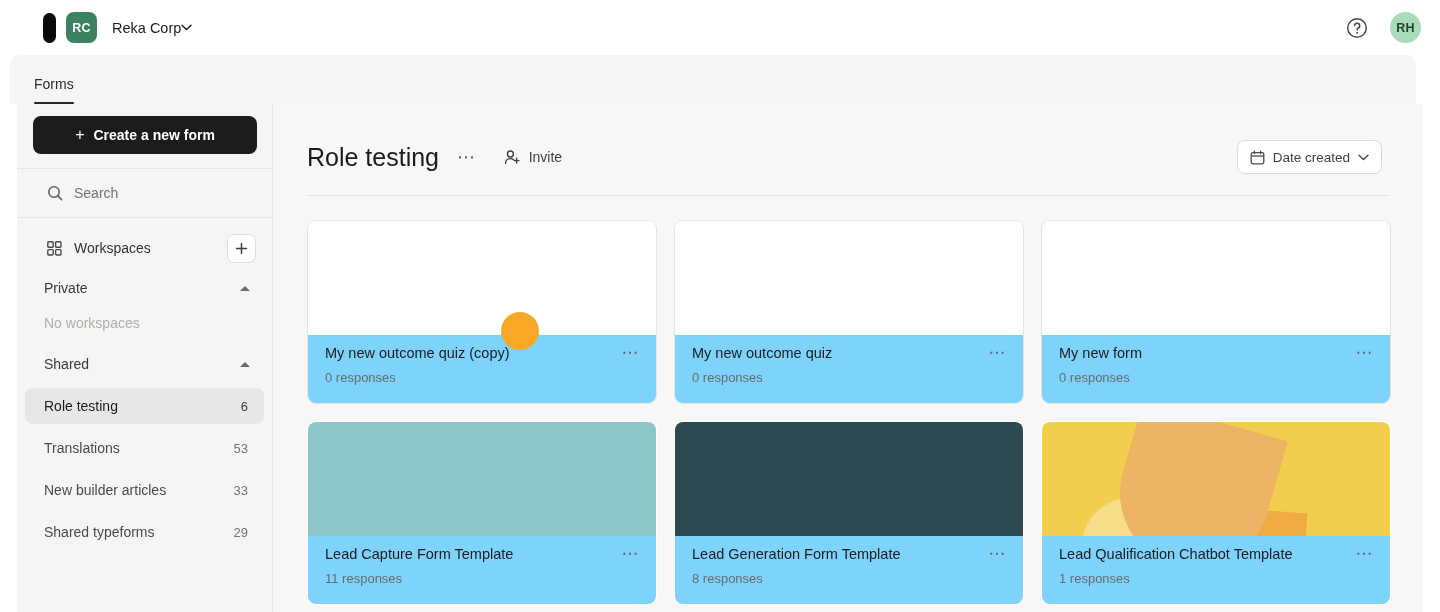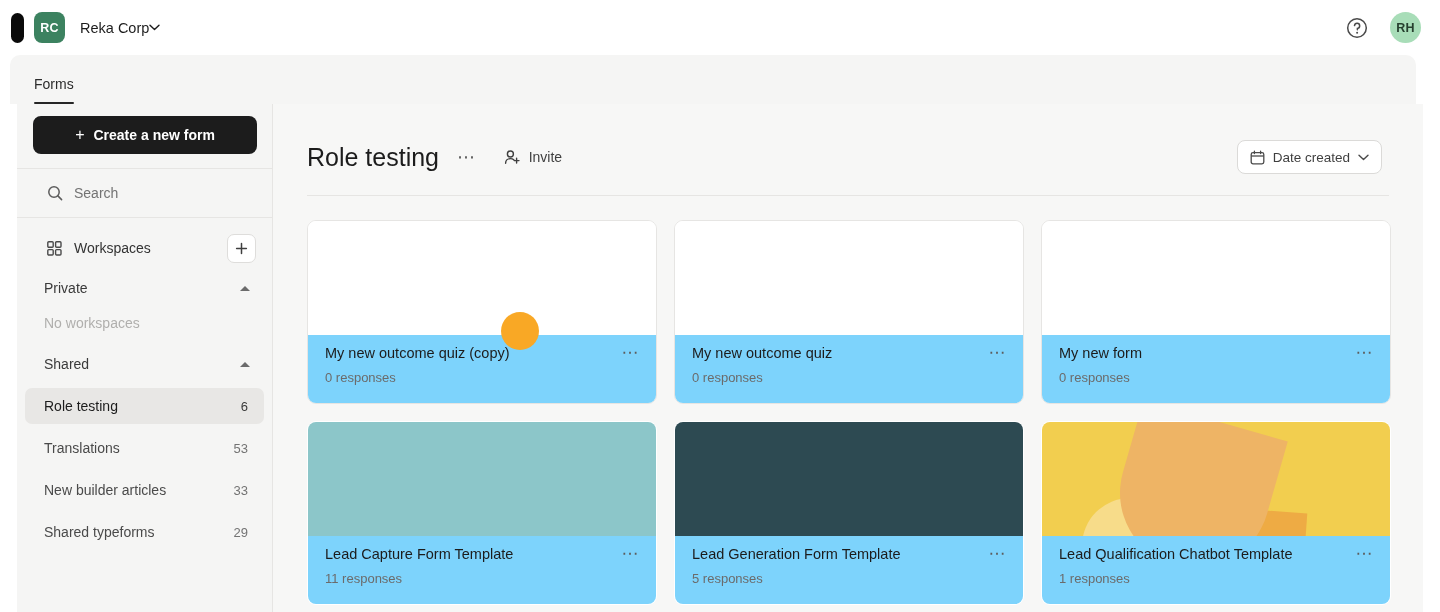--- a/index.html
+++ b/index.html
@@ -9,21 +9,21 @@
     background: #ffffff;
     overflow: hidden;
     -webkit-font-smoothing: antialiased;
   }
 
   
   .topbar {
     position: absolute; top: 0; left: 0;
     width: 1440px; height: 55px;
     background: #ffffff;
-    display: flex; align-items: center;
+    display: flex; align-items: center; padding-left: 32px;
   }
   .brand { display: flex; align-items: center; padding-left: 17px; gap: 10px; }
   .brand-bar {
     width: 13px; height: 30px; border-radius: 7px; background: #0a0a0a;
     margin-left: -6px;
   }
   .org-badge {
     width: 31px; height: 31px; border-radius: 8px;
     background: #3c8260; color: #ffffff;
     display: flex; align-items: center; justify-content: center;
@@ -370,21 +370,21 @@
       </div>
     </div>
 
     <div class="card filled">
       <div class="thumb" style="background:#2d4a52;"></div>
       <div class="card-foot">
         <div class="card-top-row">
           <div class="card-title">Lead Generation Form Template</div>
           <div class="card-dots">⋯</div>
         </div>
-        <div class="card-sub">5 responses</div>
+        <div class="card-sub">8 responses</div>
       </div>
     </div>
 
     <div class="card filled">
       <div class="thumb" style="background:#f2ce4f;">
         <div class="art-shape pale-circle"></div>
         <div class="art-shape slab"></div>
         <div class="art-shape halfcircle"></div>
       </div>
       <div class="card-foot">

